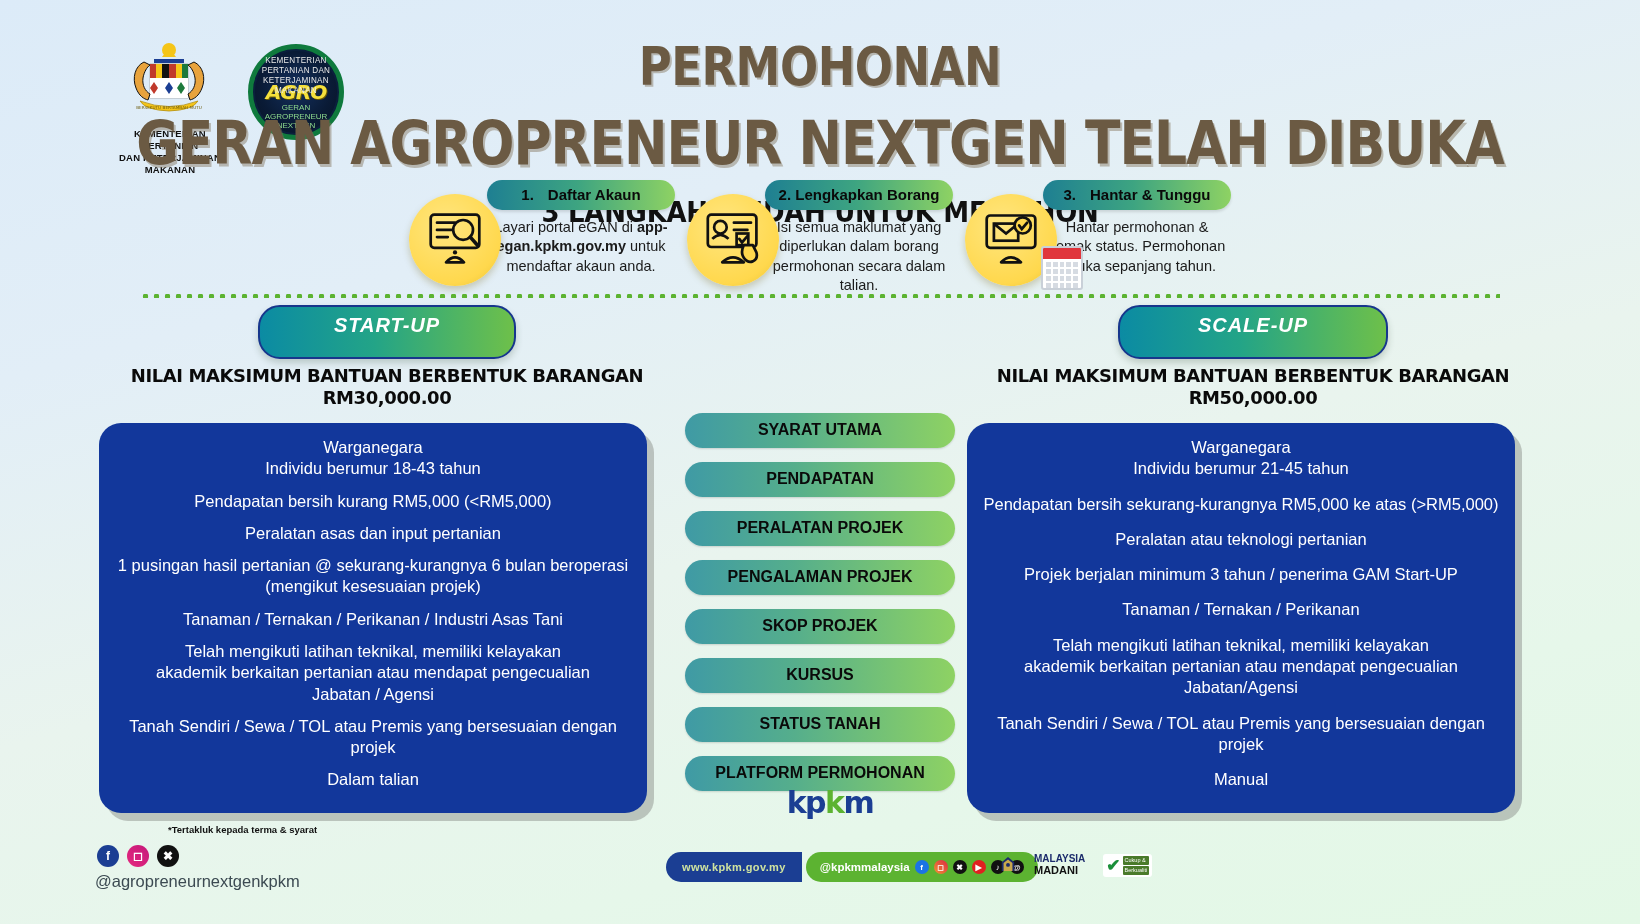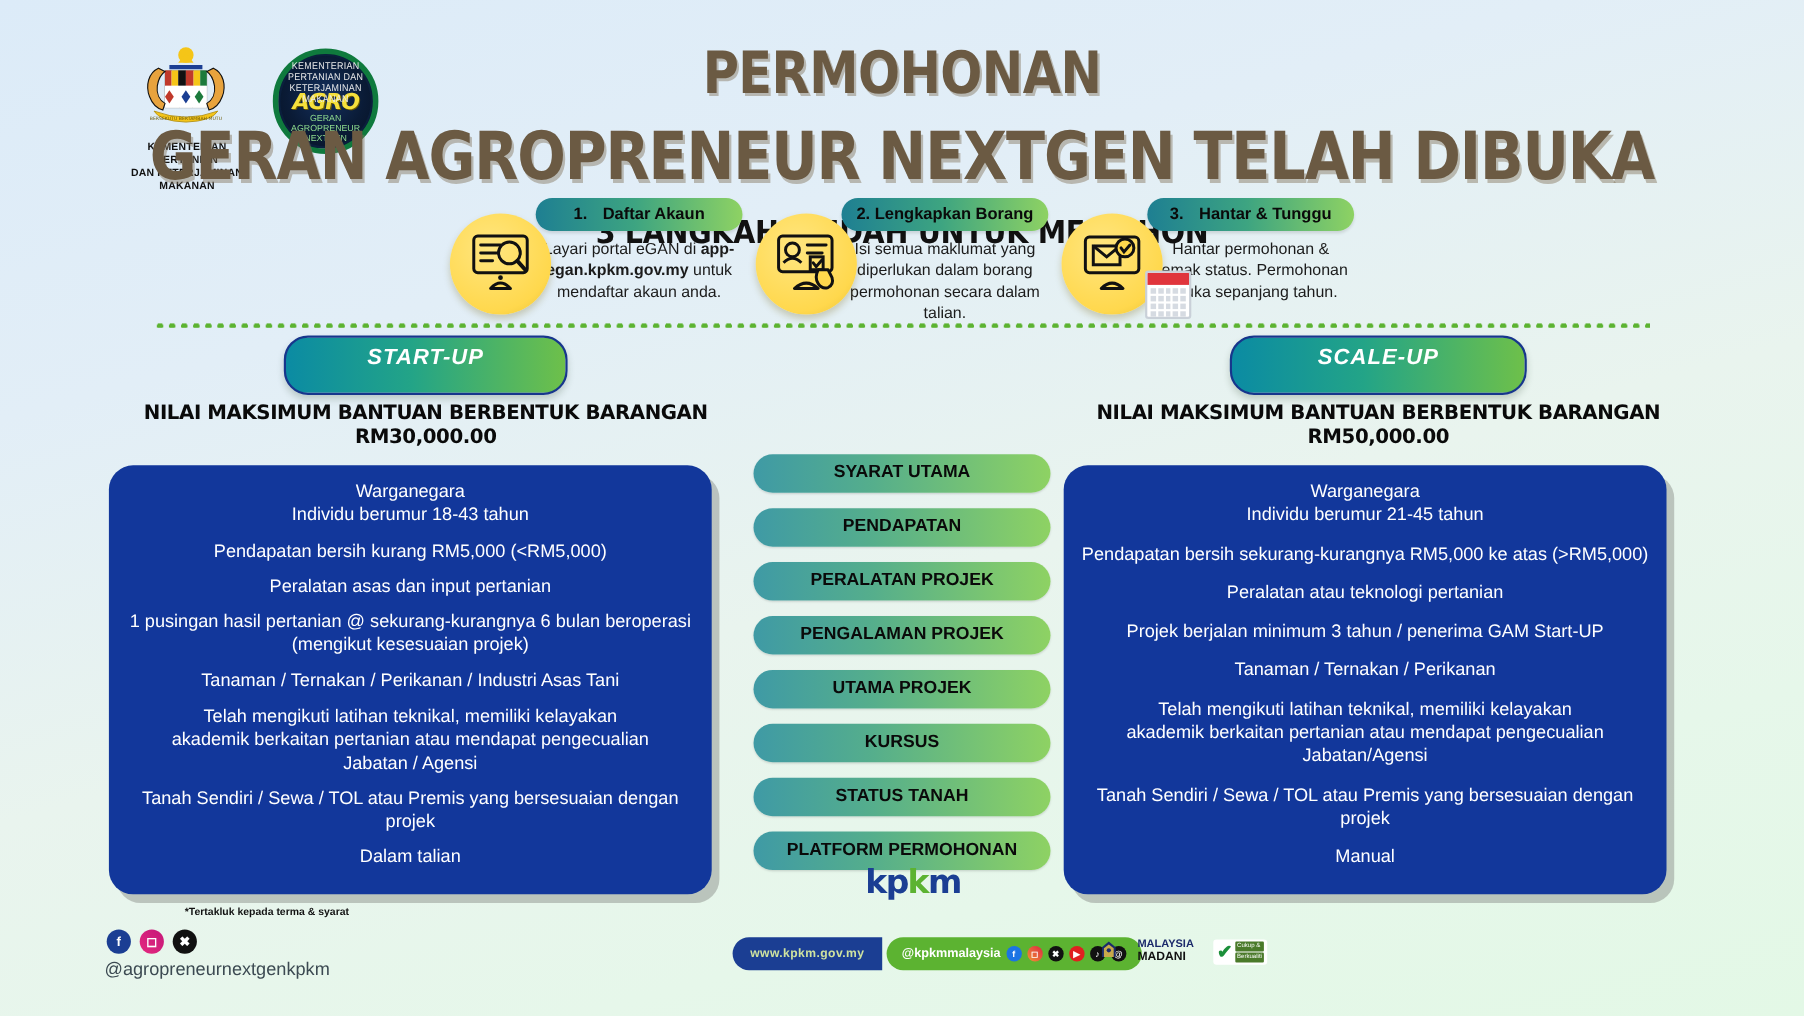--- a/index.html
+++ b/index.html
@@ -306,21 +306,21 @@
           <div>Dalam talian</div>
         </div>
       </div>
   </div>
 
   <div class="col mid" id="cat-col">
       <div class="cat-pill">SYARAT UTAMA</div>
       <div class="cat-pill">PENDAPATAN</div>
       <div class="cat-pill">PERALATAN PROJEK</div>
       <div class="cat-pill">PENGALAMAN PROJEK</div>
-      <div class="cat-pill">UTAMA PROJEK</div>
+      <div class="cat-pill">SKOP PROJEK</div>
       <div class="cat-pill">KURSUS</div>
       <div class="cat-pill">STATUS TANAH</div>
       <div class="cat-pill">PLATFORM PERMOHONAN</div>
     </div>
 
   <div class="col right">
     <div class="track-pill">SCALE-UP</div>
     <div class="max-title">
       <div>NILAI MAKSIMUM BANTUAN BERBENTUK BARANGAN</div>
       <div>RM50,000.00</div>

